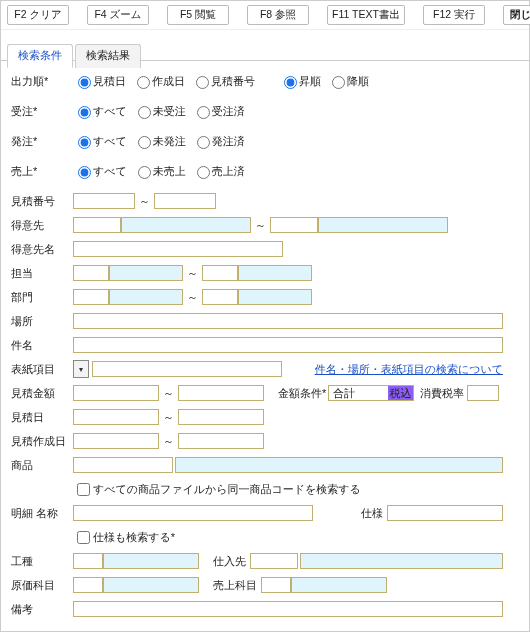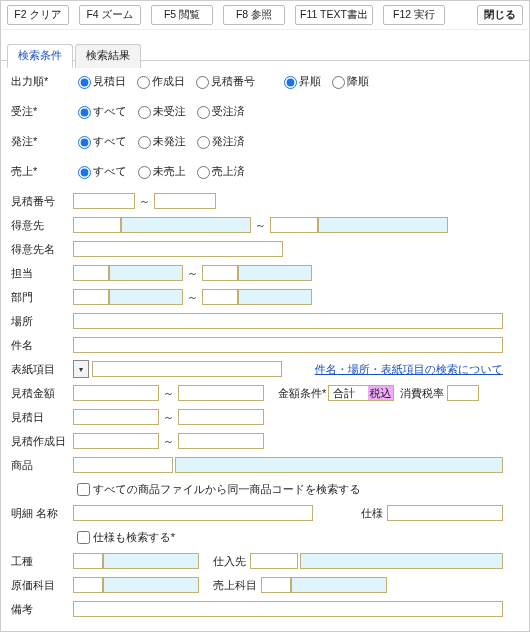--- a/index.html
+++ b/index.html
@@ -1,41 +1,41 @@
 <!DOCTYPE html>
 <html><head>
 <meta charset="utf-8">
 <style>
   html, body { margin: 0; padding: 0; font-family: "MS PGothic", "Yu Gothic", sans-serif; font-size: 11px; color: #222; }
   .window { width: 530px; height: 632px; box-sizing: border-box; background: #fdfdfd; border: 1px solid #ccc; position: relative; display: flex; flex-direction: column; }
   .titlebar { display: flex; align-items: center; justify-content: space-between; padding: 4px 8px; background: #fff; border-bottom: 1px solid #ddd; }
   .titlebar span { font-size: 12px; }
   .close-x { font-size: 14px; color: #555; cursor: default; }
-  .toolbar { display: flex; gap: 10px; padding: 4px 6px; background: #fff; border-bottom: 1px solid #eee; }
+  .toolbar { display: flex; gap: 18px; padding: 4px 6px; background: #fff; border-bottom: 1px solid #eee; }
   .tbtn { flex: 0 0 auto; min-width: 62px; height: 20px; font-size: 10.5px; background: #fff; border: 1px solid #bbb; border-radius: 2px; display: inline-flex; align-items: center; justify-content: center; padding: 0 4px; box-sizing: border-box; }
   .tbtn.close { min-width: 46px; margin-left: auto; font-weight: bold; }
   .tabbar { display: flex; gap: 0; padding: 6px 6px 0 6px; border-bottom: 1px solid #ccc; background: #fff; }
   .tab { padding: 3px 10px 4px 10px; border: 1px solid #ccc; border-bottom: none; background: #f3f3f3; font-size: 11px; border-radius: 3px 3px 0 0; margin-right: 2px; position: relative; top: 8px; }
   .tab.active { background: #fff; color: #1a4fc7; border-bottom: 1px solid #fff; }
   .content { flex: 1 1 auto; overflow: auto; padding: 10px 26px 12px 10px; background: #fff; box-sizing: border-box;}
   .row { display: flex; align-items: center; min-height: 20px; margin-bottom: 4px; }
   .row.tall { margin-bottom: 10px; }
   .lbl { flex: 0 0 62px; font-size: 11px; }
   .radio-group { display: flex; align-items: center; flex-wrap: wrap; }
   .radio { display: inline-flex; align-items: center; margin-right: 6px; }
   .radio input { accent-color: #1a73e8; margin-right: 2px; }
   input.txt { height: 16px; border: 1px solid #c0b070; background: #fff; font-size: 11px; padding: 0 2px; box-sizing: border-box; }
   input.txt.blue { background: #dff4fb; }
   .tilde { margin: 0 4px; }
   .dd { width: 14px; height: 16px; border: 1px solid #888; background: #f3f3f3; display: inline-flex; align-items: center; justify-content: center; font-size: 8px; color: #333; }
   a.helplink { color: #1a4fc7; text-decoration: underline; margin-left: auto; font-size: 11px; }
   .checkbox { display: inline-flex; align-items: center; }
   .checkbox input { margin-right: 3px; }
   .mini-cell { background: #fff; border: 1px solid #c0b070; flex: 1; text-align: center; height: 16px; line-height: 15px; font-size: 11px; box-sizing: border-box; }
-  .mini-cell.blue { background: #f0abfc; }
+  .mini-cell.blue { background: #8b5cf6; }
   .mini-cell.sel { text-align: left; padding-left: 4px; }
   .hgroup { display: flex; }
   .label-mini { width: 50px; font-size: 11px; flex: 0 0 auto;}
 </style>
 </head>
 <body>
 
 <div class="window">
 
   <div class="toolbar">
@@ -192,21 +192,21 @@
       <a href="#" class="helplink">件名・場所・表紙項目の検索について</a>
     </div>
 
     <div class="row">
       <div class="lbl">見積金額</div>
       <input class="txt" style="width: 86px;">
       <span class="tilde">～</span>
       <input class="txt" style="width: 86px;">
       <span style="width:14px;"></span>
       <span class="label-mini">金額条件*</span>
-      <div class="hgroup" style="width:66px;align-items:center;">
+      <div class="hgroup" style="width:86px;align-items:center;">
         <div class="mini-cell sel" style="border-right:none;">合計</div>
         <div class="mini-cell blue" style="flex:0 0 26px; border-left:none;">税込</div>
       </div>
       <span style="margin-left:6px;">消費税率</span>
       <input class="txt" style="width: 32px; margin-left: 3px;">
     </div>
 
     <div class="row">
       <div class="lbl">見積日</div>
       <input class="txt" style="width: 86px;">

